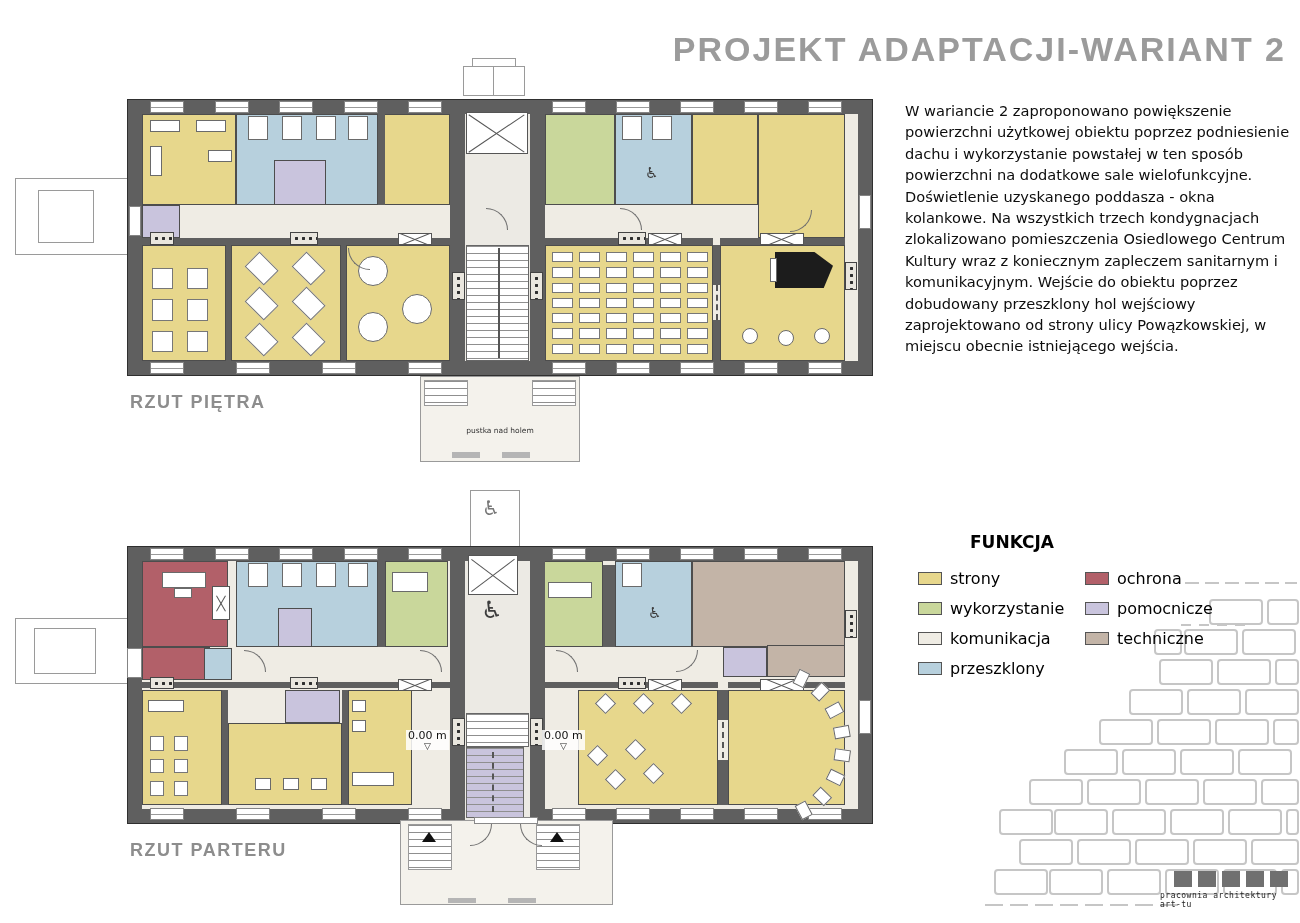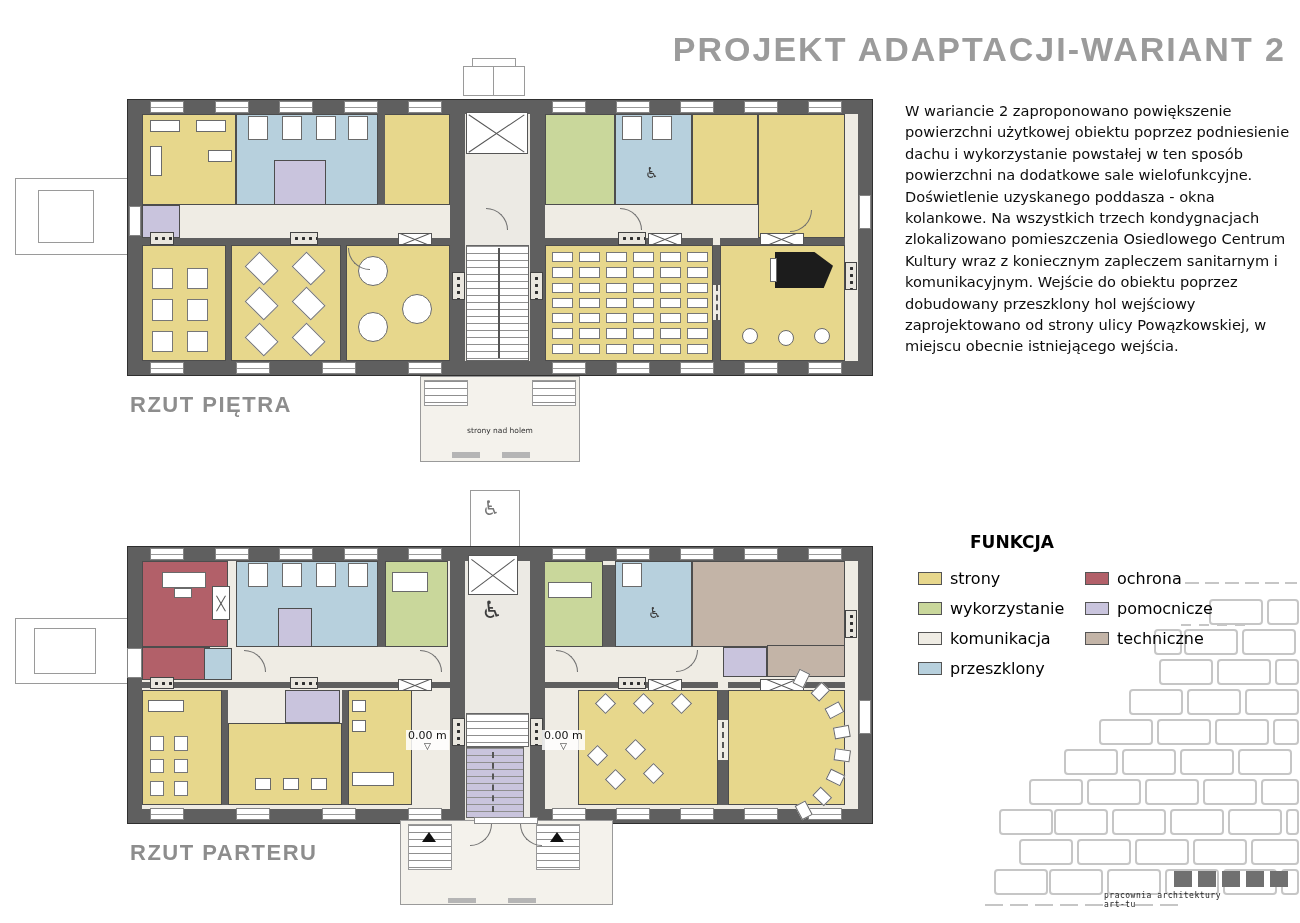--- a/index.html
+++ b/index.html
@@ -56,21 +56,21 @@
   .arcgrp>:nth-child(7){transform:rotate(44deg) translateX(74px);}
   .arcgrp>:nth-child(8){transform:rotate(62deg) translateX(74px);}
   .tri-up{position:absolute;width:0;height:0;border-left:7px solid transparent;
           border-right:7px solid transparent;border-bottom:10px solid #111;}
   
   .title{position:absolute;left:640px;top:30px;width:646px;text-align:right;
          font-size:34px;font-weight:bold;letter-spacing:2px;color:var(--title);
          font-family:"Liberation Sans",sans-serif;white-space:nowrap;}
   .desc{position:absolute;left:905px;top:100px;width:392px;font-family:"DejaVu Sans",sans-serif;
         font-size:14.6px;line-height:21.4px;color:#0d0d0d;}
-  .planlabel{position:absolute;font-size:22px;font-weight:bold;letter-spacing:1.5px;
+  .planlabel{position:absolute;font-size:18px;font-weight:bold;letter-spacing:1.5px;
              color:var(--plan-label);font-family:"Liberation Sans",sans-serif;}
   .leghead{position:absolute;font-size:17px;font-weight:bold;color:#000;
            font-family:"DejaVu Sans",sans-serif;}
   .sw{position:absolute;width:24px;height:13px;border:1px solid #555;box-sizing:border-box;}
   .leglabel{position:absolute;font-size:16px;color:#000;font-family:"DejaVu Sans",sans-serif;}
   .logo{position:absolute;display:flex;gap:6px;}
   .logo>div{width:18px;height:16px;background:#707070;}
   .studio{position:absolute;font:8px "DejaVu Sans Mono",monospace;color:#222;letter-spacing:.5px;}
 </style>
 </head>
@@ -295,21 +295,21 @@
     <div class="furn circle" style="left:814px;top:328px;width:16px;height:16px"></div>
 
     <div class="arc" style="left:348px;top:248px;transform:rotate(180deg)"></div>
     <div class="arc" style="left:486px;top:208px"></div>
     <div class="arc" style="left:620px;top:208px"></div>
     <div class="arc" style="left:790px;top:210px;transform:rotate(90deg)"></div>
 
     <div class="thin open" style="left:420px;top:376px;width:160px;height:86px"></div>
     <div class="abs treads" style="left:424px;top:380px;width:44px;height:26px;background-color:#fff;border:1px solid #9a9a9a;box-sizing:border-box"></div>
     <div class="abs treads" style="left:532px;top:380px;width:44px;height:26px;background-color:#fff;border:1px solid #9a9a9a;box-sizing:border-box"></div>
-    <div class="annot" style="left:452px;top:426px;width:96px">strony nad holem</div>
+    <div class="annot" style="left:452px;top:426px;width:96px">pustka nad holem</div>
     <div class="abs" style="left:452px;top:452px;width:28px;height:6px;background:#b5b5b5"></div>
     <div class="abs" style="left:502px;top:452px;width:28px;height:6px;background:#b5b5b5"></div>
 
     <div class="planlabel" style="left:130px;top:392px">RZUT PIĘTRA</div>
   </div>
 
   <div class="abs" style="inset:0">
 
     <div class="thin" style="left:15px;top:618px;width:114px;height:66px"></div>
     <div class="thin" style="left:34px;top:628px;width:62px;height:46px"></div>
@@ -481,15 +481,15 @@
     <div class="leglabel" style="left:1117px;top:629px">techniczne</div>
   </div>
 
   <div class="logo" style="left:1174px;top:871px">
       <div></div>
       <div></div>
       <div></div>
       <div></div>
       <div></div>
     </div>
-  <div class="studio" style="left:1104px;top:891px;width:140px">pracownia architektury art-tu</div>
+  <div class="studio" style="left:1160px;top:891px;width:140px">pracownia architektury art-tu</div>
 
 </div>
 
 </body></html>

